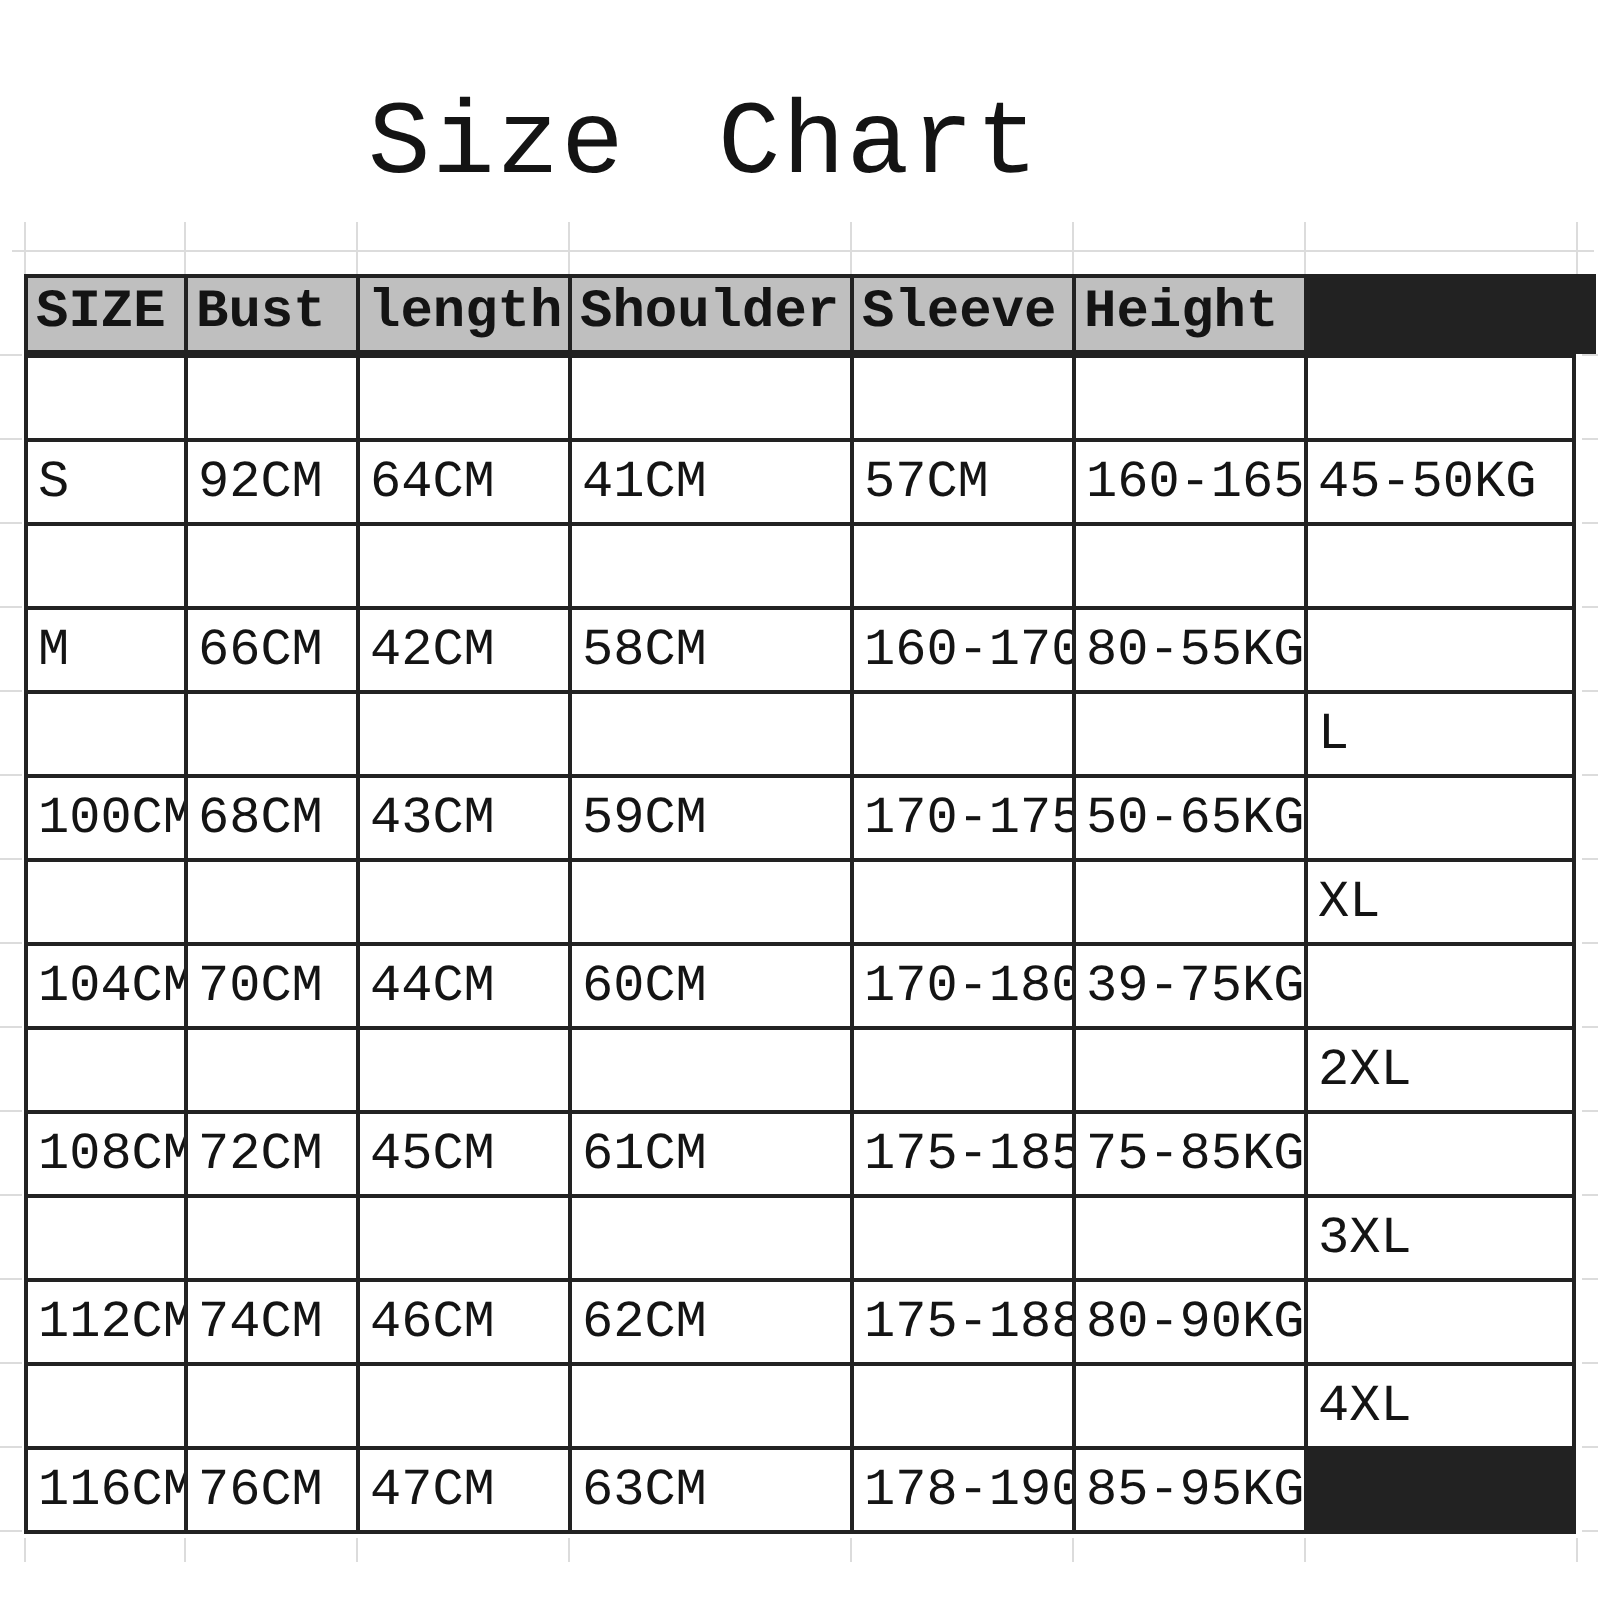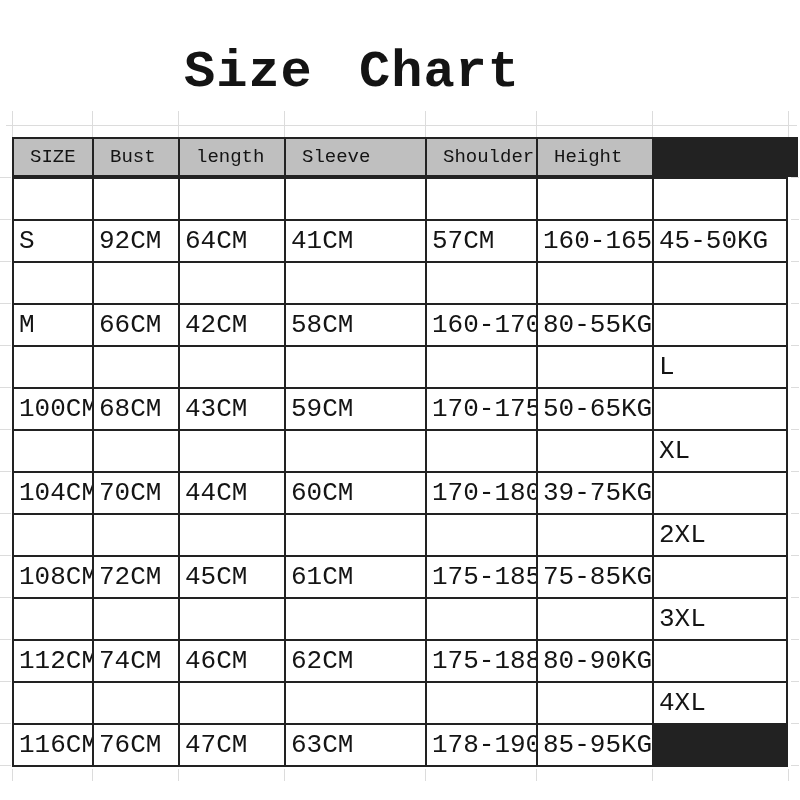--- a/index.html
+++ b/index.html
@@ -5,33 +5,33 @@
   html,body{margin:0;padding:0;}
   body{
     width:800px;height:800px;position:relative;overflow:hidden;
     background:#ffffff;
     font-family:"Liberation Mono","DejaVu Sans Mono",monospace;
     color:#1a1a1a;
   }
   .page-title{
     position:absolute;top:44px;left:0;width:704px;
     text-align:center;font-size:52px;line-height:58px;
-    word-spacing:14px;letter-spacing:1px;color:#141414;white-space:nowrap;font-weight:bold;
+    word-spacing:14px;letter-spacing:1px;color:#141414;white-space:nowrap;
   }
   
   .hdr-grid{
     position:absolute;left:12px;top:137px;
     display:grid;
     grid-template-columns:78px 84px 104px 139px 109px 114px 142px;
     grid-auto-rows:36px;
     gap:2px;border:2px solid #222222;background:#222222;
   }
   .hdr-cell{
     background:#bfbfbf;display:flex;align-items:center;
-    padding-left:16px;font-size:19px;color:#141414;white-space:nowrap;overflow:hidden;
+    padding-left:4px;font-size:27px;color:#141414;white-space:nowrap;overflow:hidden;font-weight:bold;
   }
   
   .body-grid{
     position:absolute;left:12px;top:177px;
     display:grid;
     grid-template-columns:78px 84px 104px 139px 109px 114px 132px;
     grid-auto-rows:40px;
     gap:2px;border:2px solid #222222;background:#222222;
   }
   .c{
@@ -92,22 +92,22 @@
     <div class="gl" style="left: 0px; top: 723px; width: 11px; height: 1px;"></div>
     <div class="gl" style="left: 791px; top: 723px; width: 8px; height: 1px;"></div>
     <div class="gl" style="left: 0px; top: 765px; width: 11px; height: 1px;"></div>
     <div class="gl" style="left: 791px; top: 765px; width: 8px; height: 1px;"></div>
   </div>
 
 <div class="hdr-grid">
   <div class="hdr-cell">SIZE</div>
   <div class="hdr-cell">Bust</div>
   <div class="hdr-cell">length</div>
+  <div class="hdr-cell">Shoulder</div>
   <div class="hdr-cell">Sleeve</div>
-  <div class="hdr-cell">Shoulder</div>
   <div class="hdr-cell">Height</div>
 </div>
 
 <div class="body-grid">
 
   <div class="c"></div>
     <div class="c"></div>
     <div class="c"></div>
     <div class="c"></div>
     <div class="c"></div>

